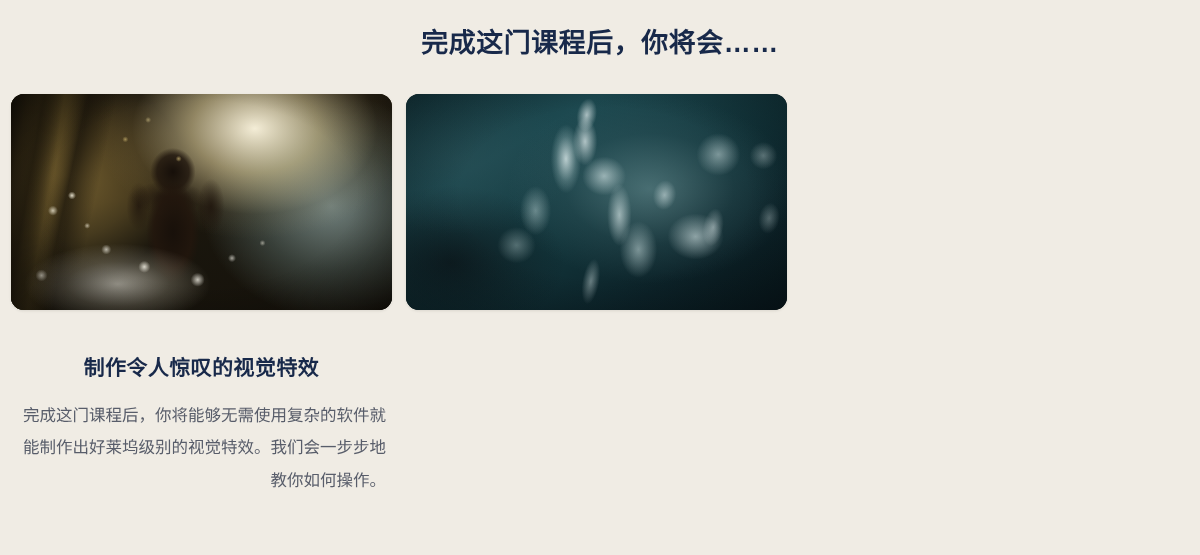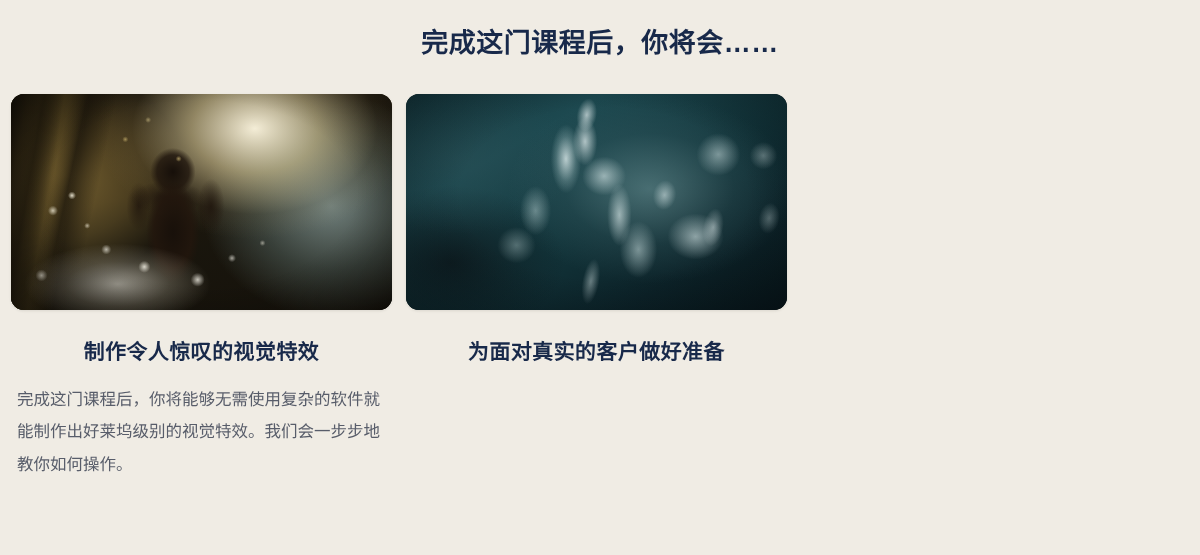--- a/index.html
+++ b/index.html
@@ -187,33 +187,33 @@
       radial-gradient(ellipse 4% 7% at 88% 18%, rgba(226,242,242,0.38) 0%, rgba(0,0,0,0) 84%),
       radial-gradient(ellipse 3% 8% at 92% 44%, rgba(222,240,240,0.34) 0%, rgba(0,0,0,0) 84%);
     transform: rotate(10deg) scale(1.08);
   }
   .v3-vig {
     background: radial-gradient(ellipse 82% 86% at 52% 46%, rgba(0,0,0,0) 46%, rgba(3,10,13,0.58) 100%);
   }
 
   
   .card-title {
-    margin-top: 28px;
+    margin-top: 44px;
     text-align: center;
     font-size: 21px;
     font-weight: 700;
     letter-spacing: 0.4px;
     color: #18294A;
     line-height: 1.3;
     white-space: nowrap;
   }
 
   .card-body {
     margin-top: 18px;
-    text-align: left;
+    text-align: right;
     font-size: 16.5px;
     font-weight: 400;
     line-height: 1.95;
     color: #585D6A;
     padding: 0 6px;
   }
 </style>
 </head>
 <body>
 
@@ -236,17 +236,16 @@
     </div>
 
 
     <div class="card">
       <div class="card-visual">
         <div class="layer v3-base"></div>
         <div class="layer v3-smoke-a"></div>
         <div class="layer v3-smoke-b"></div>
         <div class="layer v3-vig"></div>
       </div>
-      <h3 class="card-title">为面对真实的客户做好准备</h3>
     </div>
 
   </div>
 </div>
 
 </body></html>

